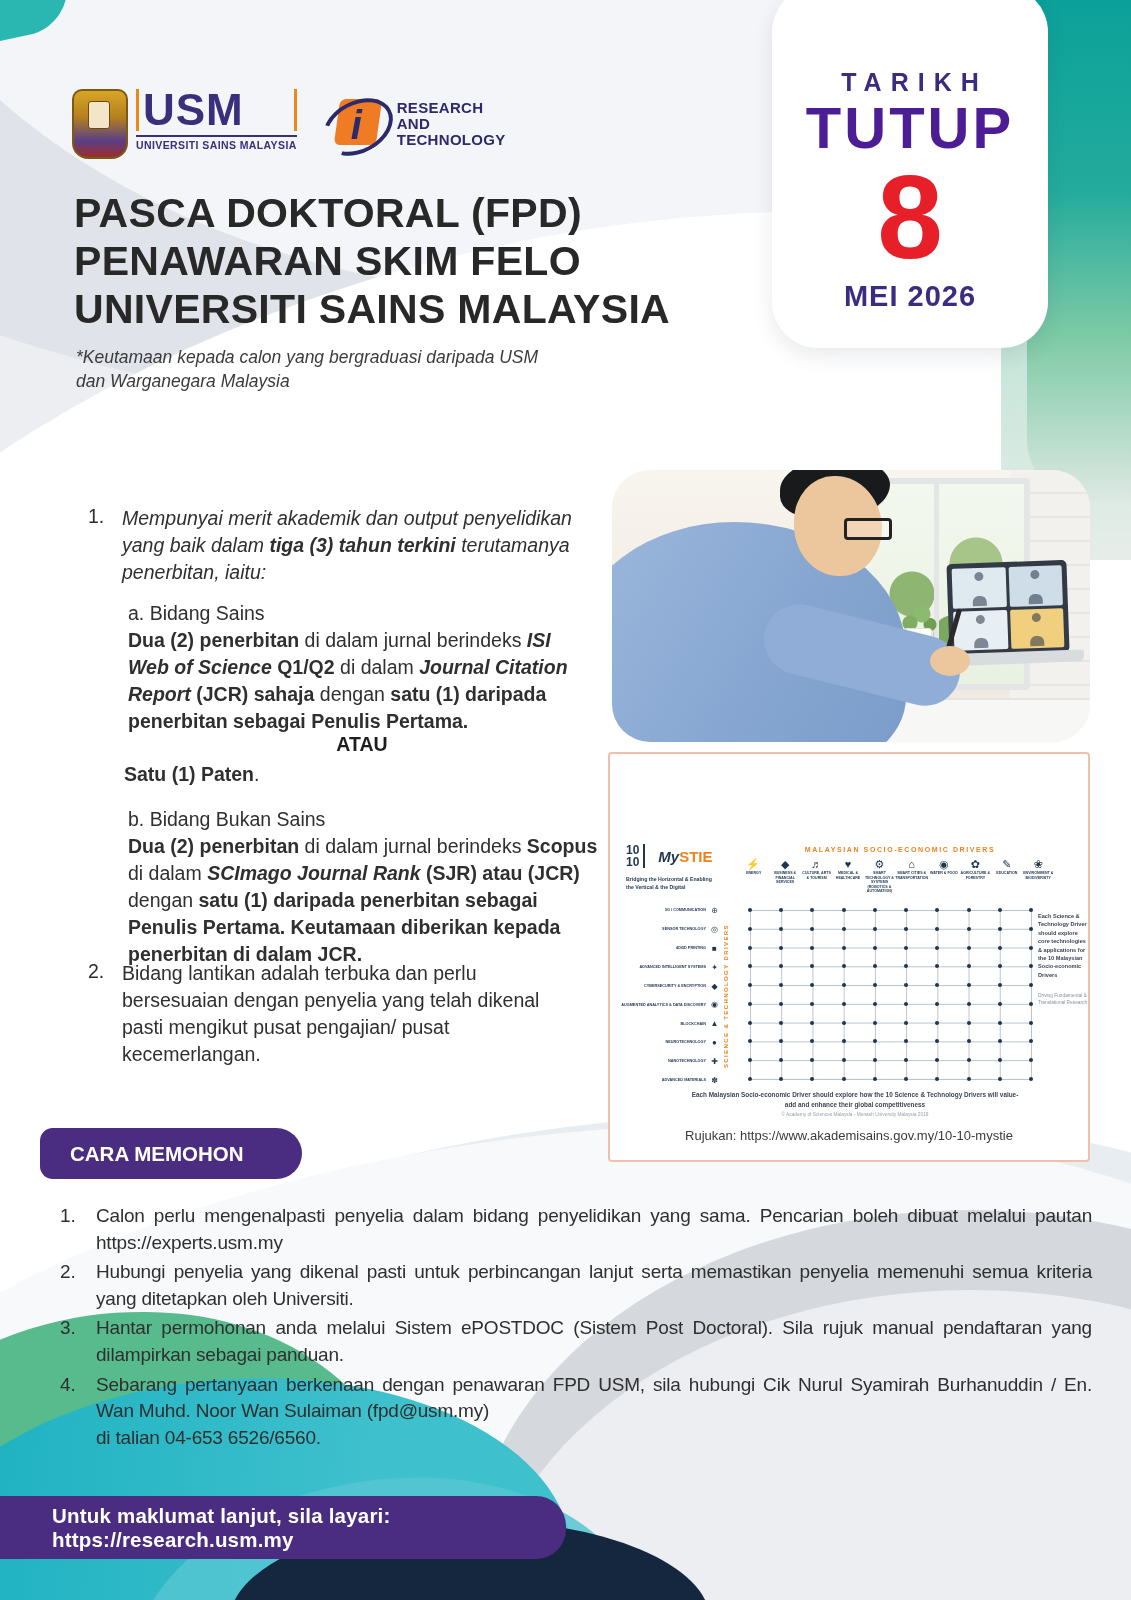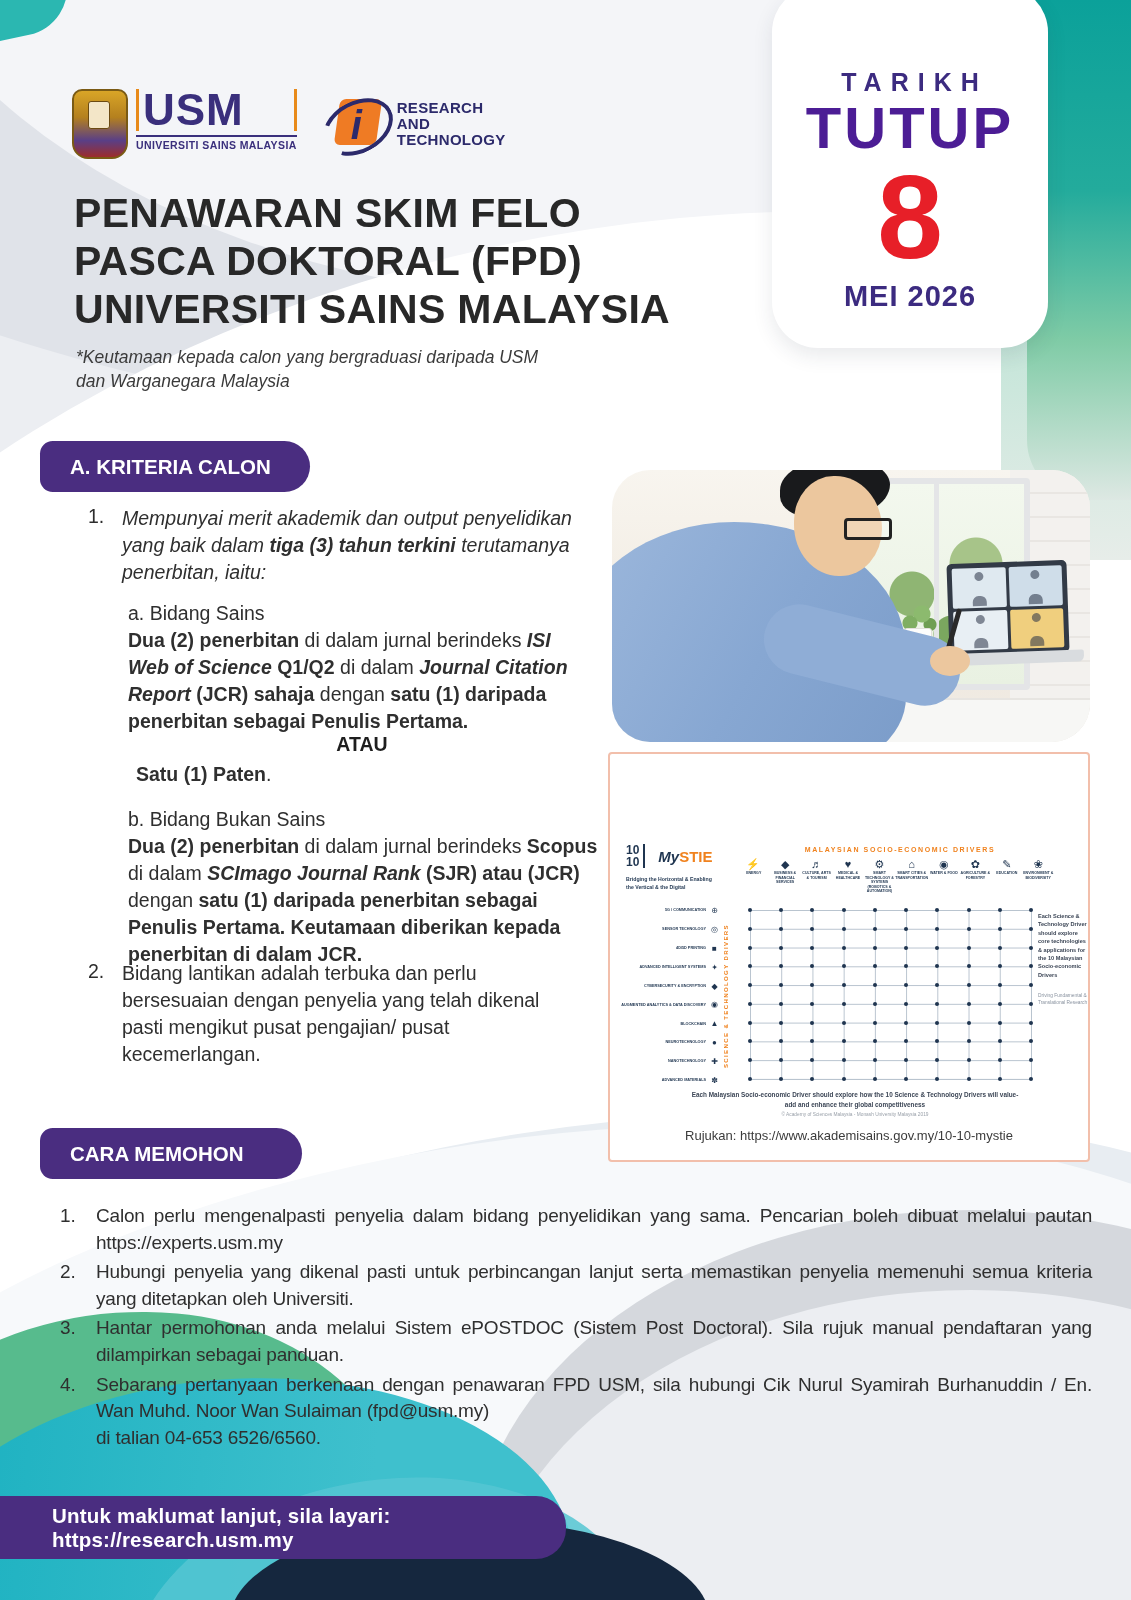--- a/index.html
+++ b/index.html
@@ -65,21 +65,21 @@
   .pill-apply{top:1128px;left:40px;width:232px;height:51px;border-radius:14px 28px 28px 14px;font-size:20.5px;padding-left:30px;}
 
   
   .body-txt{font-size:19.5px;line-height:1.38;color:#2f2f2f;}
   .crit-item1{top:505px;left:88px;width:505px;display:flex;}
   .crit-num{width:34px;flex:none;font-size:19.5px;}
   .crit-item1 .crit-body{width:470px;font-style:italic;}
   .sub-label-a{top:600px;left:128px;}
   .sub-para-a{top:627px;left:128px;width:468px;}
   .atau{top:733px;left:128px;width:468px;text-align:center;font-weight:800;font-size:19.5px;color:#1e1e1e;}
-  .paten{top:761px;left:136px;width:468px;}
+  .paten{top:761px;left:124px;width:468px;}
   .sub-label-b{top:806px;left:128px;}
   .sub-para-b{top:833px;left:128px;width:478px;}
   .crit-item2{top:960px;left:88px;width:505px;display:flex;}
   .crit-item2 .crit-body{width:460px;}
 
   
   .photo-card{top:470px;left:612px;width:478px;height:272px;border-radius:38px;overflow:hidden;
               background:linear-gradient(180deg,#f8f5ef 0%,#f0e9df 70%,#efece6 100%);}
   .ph-window{position:absolute;left:246px;top:8px;width:160px;height:200px;background:
       radial-gradient(circle at 30% 55%,#8fb573 0 22px,transparent 23px),
@@ -187,37 +187,34 @@
           <div class="rni-i">i</div>
           <div class="rni-ring"></div>
         </div>
         <div class="rni-text" style="white-space:pre-line;">RESEARCH
 AND
 TECHNOLOGY</div>
       </div>
     </div>
 
     <div class="abs title">
+        <div>PASCA DOKTORAL (FPD)</div>
         <div>PENAWARAN SKIM FELO</div>
-        <div>PASCA DOKTORAL (FPD)</div>
         <div>UNIVERSITI SAINS MALAYSIA</div>
       </div>
     <div class="abs subtitle">*Keutamaan kepada calon yang bergraduasi daripada USM
 dan Warganegara Malaysia</div>
 
     <div class="abs deadline-card">
       <div class="dl-top">TARIKH</div>
       <div class="dl-main">TUTUP</div>
       <div class="dl-day">8</div>
       <div class="dl-my">MEI 2026</div>
     </div>
 
-    <div class="abs pill pill-criteria">
-      <span>A. KRITERIA CALON</span>
-    </div>
 
     <div class="abs crit-item1">
       <div class="crit-num">1.</div>
       <div class="crit-body body-txt"><span>Mempunyai merit akademik dan output penyelidikan yang baik dalam </span><span style="font-weight: 800;">tiga (3) tahun terkini</span><span> terutamanya penerbitan, iaitu:</span></div>
     </div>
     <div class="abs body-txt sub-label-a">a. Bidang Sains</div>
     <div class="abs body-txt sub-para-a"><span style="font-weight: 800;">Dua (2) penerbitan</span><span> di dalam jurnal berindeks </span><span style="font-weight: 800; font-style: italic;">ISI Web of Science</span><span style="font-weight: 800;"> Q1/Q2</span><span> di dalam </span><span style="font-weight: 800; font-style: italic;">Journal Citation Report</span><span style="font-weight: 800;"> (JCR) sahaja</span><span> dengan </span><span style="font-weight: 800;">satu (1) daripada penerbitan sebagai Penulis Pertama.</span></div>
     <div class="abs atau">ATAU</div>
     <div class="abs body-txt paten"><span style="font-weight: 800;">Satu (1) Paten</span><span>.</span></div>
     <div class="abs body-txt sub-label-b">b. Bidang Bukan Sains</div>

